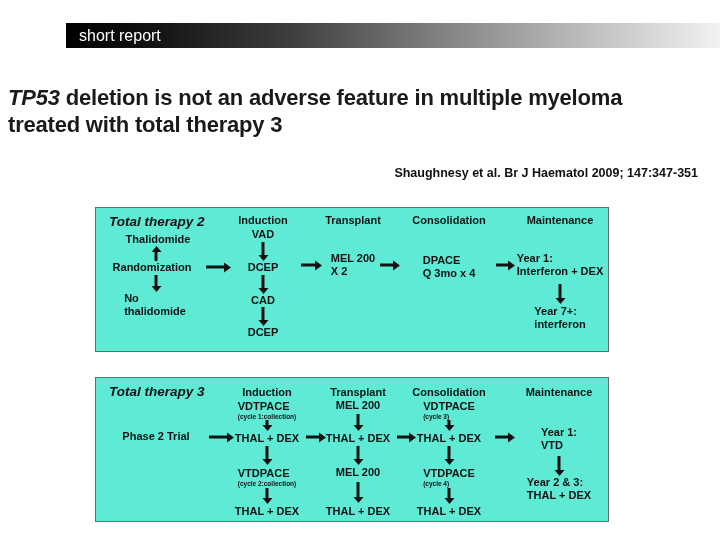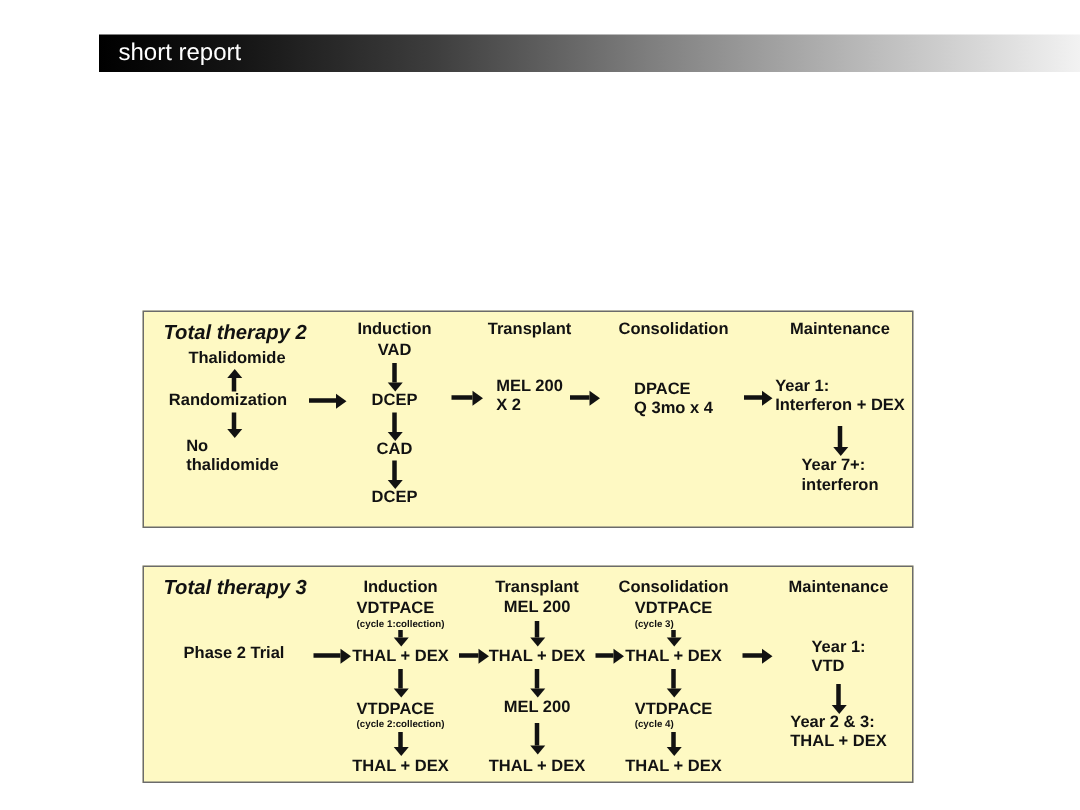--- a/index.html
+++ b/index.html
@@ -32,21 +32,21 @@
   }
   .title i { font-style:italic; }
   .citation {
     position:absolute; top:166px; right:22px;
     font-size:12.5px; font-weight:bold; color:#111111;
   }
 
   
   .panel {
     position:absolute; left:95px; width:514px; height:145px;
-    background:#fef9c3; border:1px solid #6b6b6b;
+    background:#5eead4; border:1px solid #6b6b6b;
   }
   #tt2 { top:207px; }
   #tt3 { top:377px;padding-left:48px; }
   .ptitle {
     position:absolute; left:13px; top:6px;
     font-size:13.5px; font-weight:bold; font-style:italic; color:#111;
     white-space:nowrap;
   }
   .node {
     position:absolute; transform:translate(-50%,-50%);
@@ -80,21 +80,23 @@
 </style>
 </head>
 <body>
 
 <div class="slide">
 
   <div class="banner">
     <span class="banner-text">short report</span>
   </div>
 
-
+  <h1 class="title"><i>TP53</i><span> deletion is not an adverse feature in multiple myeloma</span><br><span>treated with total therapy 3</span></h1>
+
+  <div class="citation">Shaughnesy et al. Br J Haematol 2009; 147:347-351</div>
 
   <div class="panel" id="tt2">
     <div class="ptitle">Total therapy 2</div>
 
     <div class="node" style="left:167px;top:12px">Induction</div>
     <div class="node" style="left:257px;top:12px">Transplant</div>
     <div class="node" style="left:353px;top:12px">Consolidation</div>
     <div class="node" style="left:464px;top:12px">Maintenance</div>
 
     <div class="node" style="left:62px;top:31px">Thalidomide</div>

